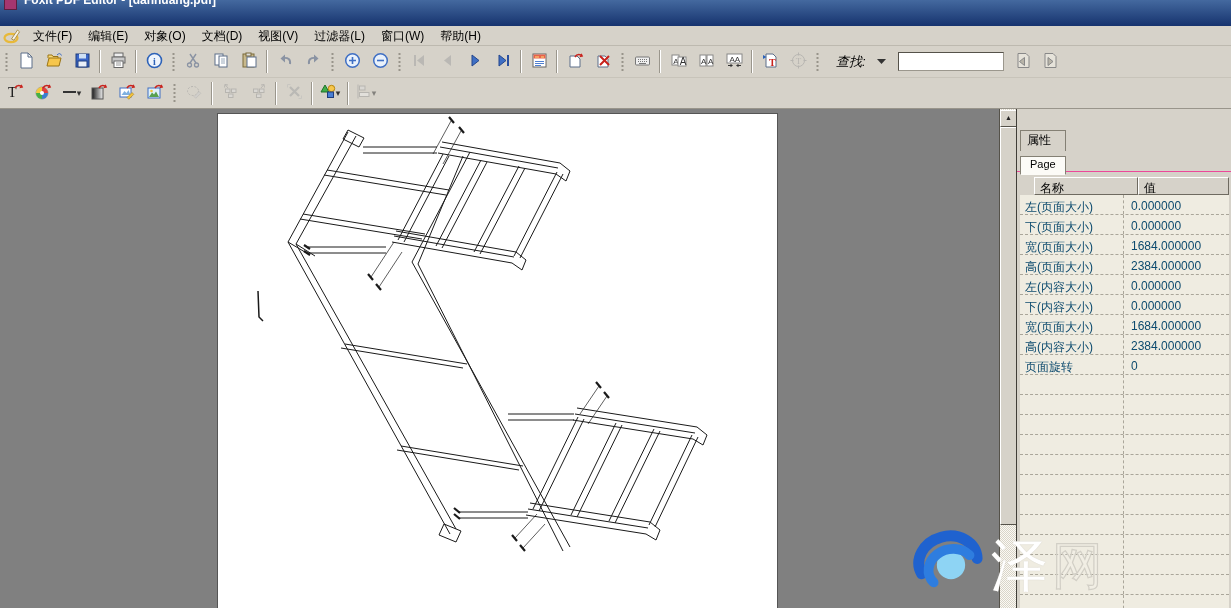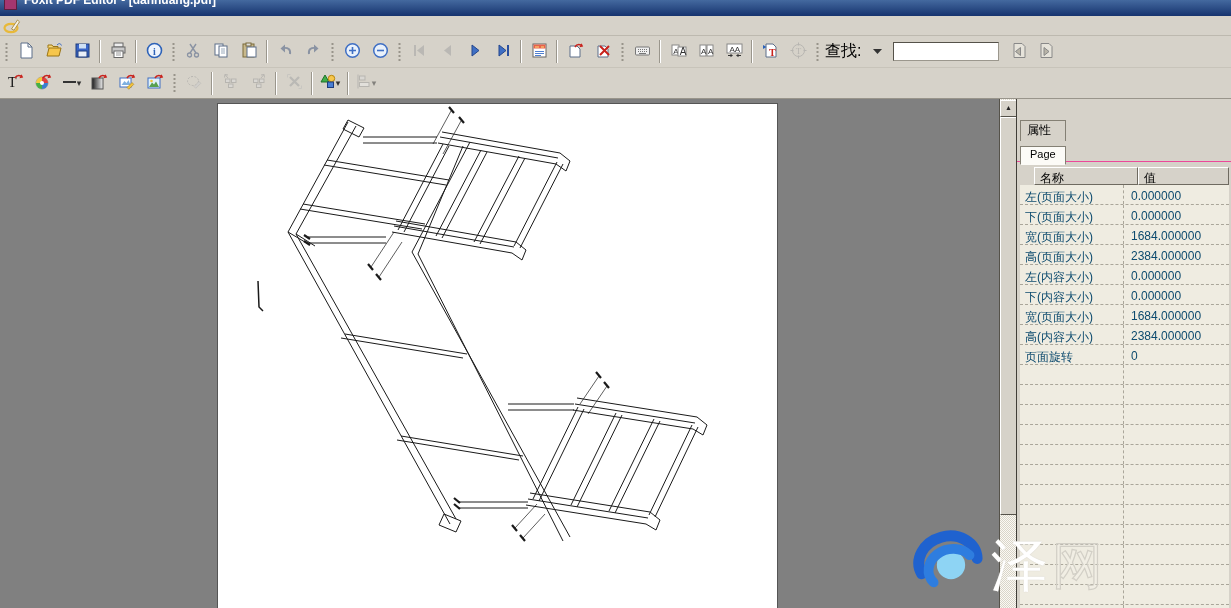--- a/index.html
+++ b/index.html
@@ -1,37 +1,37 @@
 <!DOCTYPE html>
 <html><head>
 <meta charset="utf-8">
 <style>
   html,body{margin:0;padding:0;}
   body{width:1231px;height:608px;overflow:hidden;background:#d6d2c9;
        font-family:"Liberation Sans","DejaVu Sans",sans-serif;-webkit-font-smoothing:none;}
   
-  .titlebar{height:16px;background:linear-gradient(#44699f,#16336e);position:relative;overflow:hidden;}
+  .titlebar{height:26px;background:linear-gradient(#44699f,#16336e);position:relative;overflow:hidden;}
   .titlebar .ttext{position:absolute;left:24px;top:-7px;color:#fff;font-weight:bold;font-size:12px;white-space:nowrap;}
   .titlebar .ticon{position:absolute;left:4px;top:-3px;width:11px;height:11px;background:#a5366f;border:1px solid #5d1e3e;}
   
   .menubar{height:19px;background:#d6d2c9;display:flex;align-items:center;padding-left:3px;border-bottom:1px solid #bdb9af;}
   .appicon{width:18px;height:16px;margin-right:4px;}
   .menu-item{padding:1px 8px;font-size:12px;color:#000;cursor:default;white-space:nowrap;}
   
   .toolbar{background:#d6d2c9;display:flex;align-items:center;padding-left:1px;}
   #toolbar-top{height:31px;border-bottom:1px solid #c8c4ba;}
   #toolbar-second{height:30px;border-bottom:1px solid #99958b;}
   .tbbtn{width:26px;height:25px;display:inline-flex;align-items:center;justify-content:center;
          background:transparent;border:1px solid transparent;padding:0;margin:0 1px;}
   .tbbtn.disabled{opacity:.5;filter:grayscale(.9);}
   .dd{font-size:9px;color:#333;margin-left:-1px;}
   .grip{width:5px;height:22px;margin:0 3px;
         background-image:radial-gradient(#98948a 42%,transparent 45%);background-size:4px 4px;background-position:center;}
   .tbsep{width:0;height:23px;border-left:1px solid #9a968c;border-right:1px solid #ffffff;margin:0 3px;}
-  .find-label{font-size:16px;margin:0 2px 0 2px;white-space:nowrap;}
+  .find-label{font-size:13px;margin:0 2px 0 13px;white-space:nowrap;font-style:italic;}
   .find-input{width:100px;height:17px;background:#fff;border:1px solid #9b978d;
               border-top-color:#55524a;border-left-color:#55524a;margin:0 5px 0 2px;font-size:12px;padding:0 2px;}
   
   .main{position:relative;height:518px;display:flex;}
   .canvas{width:999px;height:518px;background:#808080;position:relative;overflow:hidden;flex:none;}
   .page{position:absolute;left:218px;top:5px;width:559px;height:513px;background:#fff;outline:1px solid #555;}
   .page svg{position:absolute;left:0;top:0;}
   
   .vscroll{width:17px;height:518px;flex:none;position:relative;border-left:1px solid #55524a;box-sizing:border-box;
      background-color:#fbf9f4;
@@ -72,20 +72,21 @@
   <div class="ttext">Foxit PDF Editor - [danhuang.pdf]</div>
 </div>
 
 <div class="menubar">
   <span class="appicon">
     <svg width="18" height="16" viewBox="0 0 18 16">
       <ellipse cx="8" cy="10" rx="6.5" ry="4.2" fill="none" stroke="#e8b93a" stroke-width="2.2"></ellipse>
       <path d="M8.5,11 L14.5,2 L16.5,3.8 L11,12.2 Z" fill="#f7f2e6" stroke="#a08030" stroke-width="0.8"></path>
     </svg>
   </span>
+  <span id="menu-items"><span class="menu-item">文件(F)</span><span class="menu-item">编辑(E)</span><span class="menu-item">对象(O)</span><span class="menu-item">文档(D)</span><span class="menu-item">视图(V)</span><span class="menu-item">过滤器(L)</span><span class="menu-item">窗口(W)</span><span class="menu-item">帮助(H)</span></span>
 </div>
 
 <div class="toolbar" id="toolbar-top">
     <div class="grip"></div>
     <button class="tbbtn">
       <span><svg width="17" height="17" viewBox="0 0 17 17">
           <path d="M3,1 h7 l4,4 v11 h-11 z" fill="#fff" stroke="#5c6f8a"></path>
           <path d="M10,1 v4 h4" fill="none" stroke="#5c6f8a"></path>
         </svg></span>
     </button>

